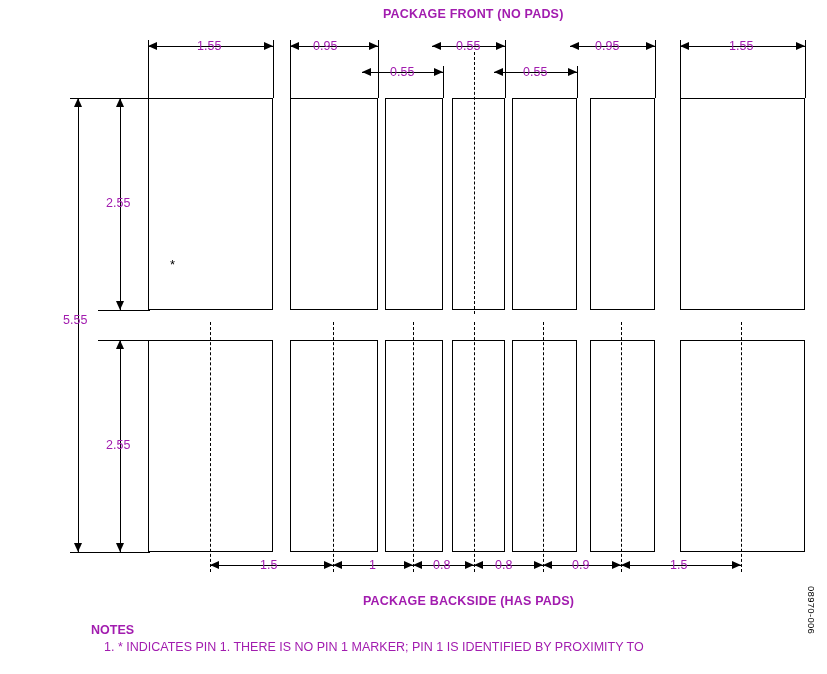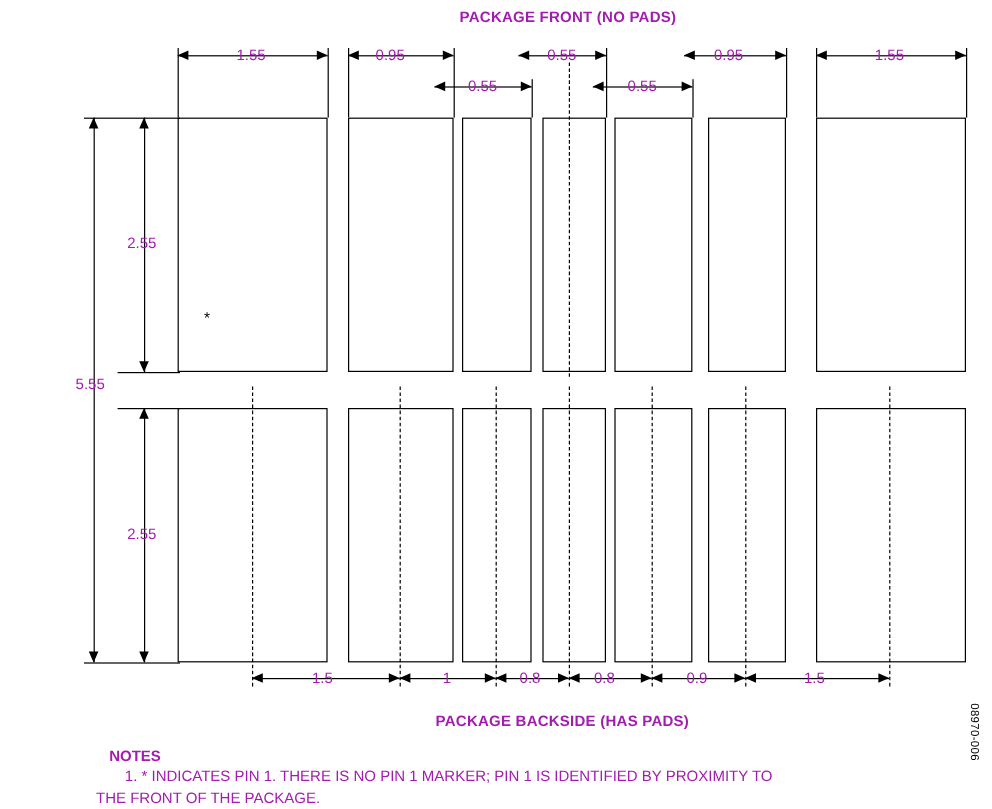--- a/index.html
+++ b/index.html
@@ -233,15 +233,14 @@
   <div class="arrowhead ah-left" style="left:621px; top:561px;"></div>
   <div class="arrowhead ah-right" style="left:732px; top:561px;"></div>
   <div class="lbl dim" style="left:670px; top:559px;">1.5</div>
 
   <div class="lbl title" style="left:363px; top:595px;">PACKAGE BACKSIDE (HAS PADS)</div>
 
   <div class="sidecode" style="left:817px; top:586px;">08970-006</div>
 
   <div class="lbl notes-title" style="left:64px; top:624px;">NOTES</div>
   <div class="lbl notes-text" style="left:64px; top:641px;margin-left:40px;">1. * INDICATES PIN 1. THERE IS NO PIN 1 MARKER; PIN 1 IS IDENTIFIED BY PROXIMITY TO</div>
-  <div class="lbl notes-text" style="left:80px; top:659px;">THE FRONT OF THE PACKAGE.</div>
 
 </div>
 
 </body></html>

